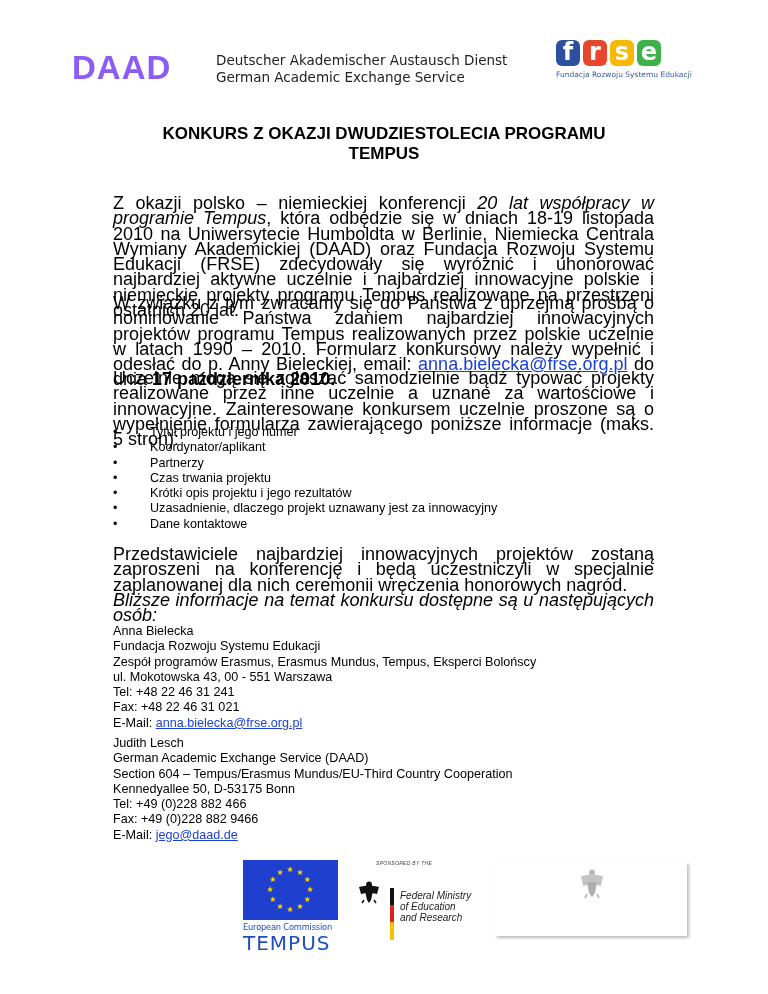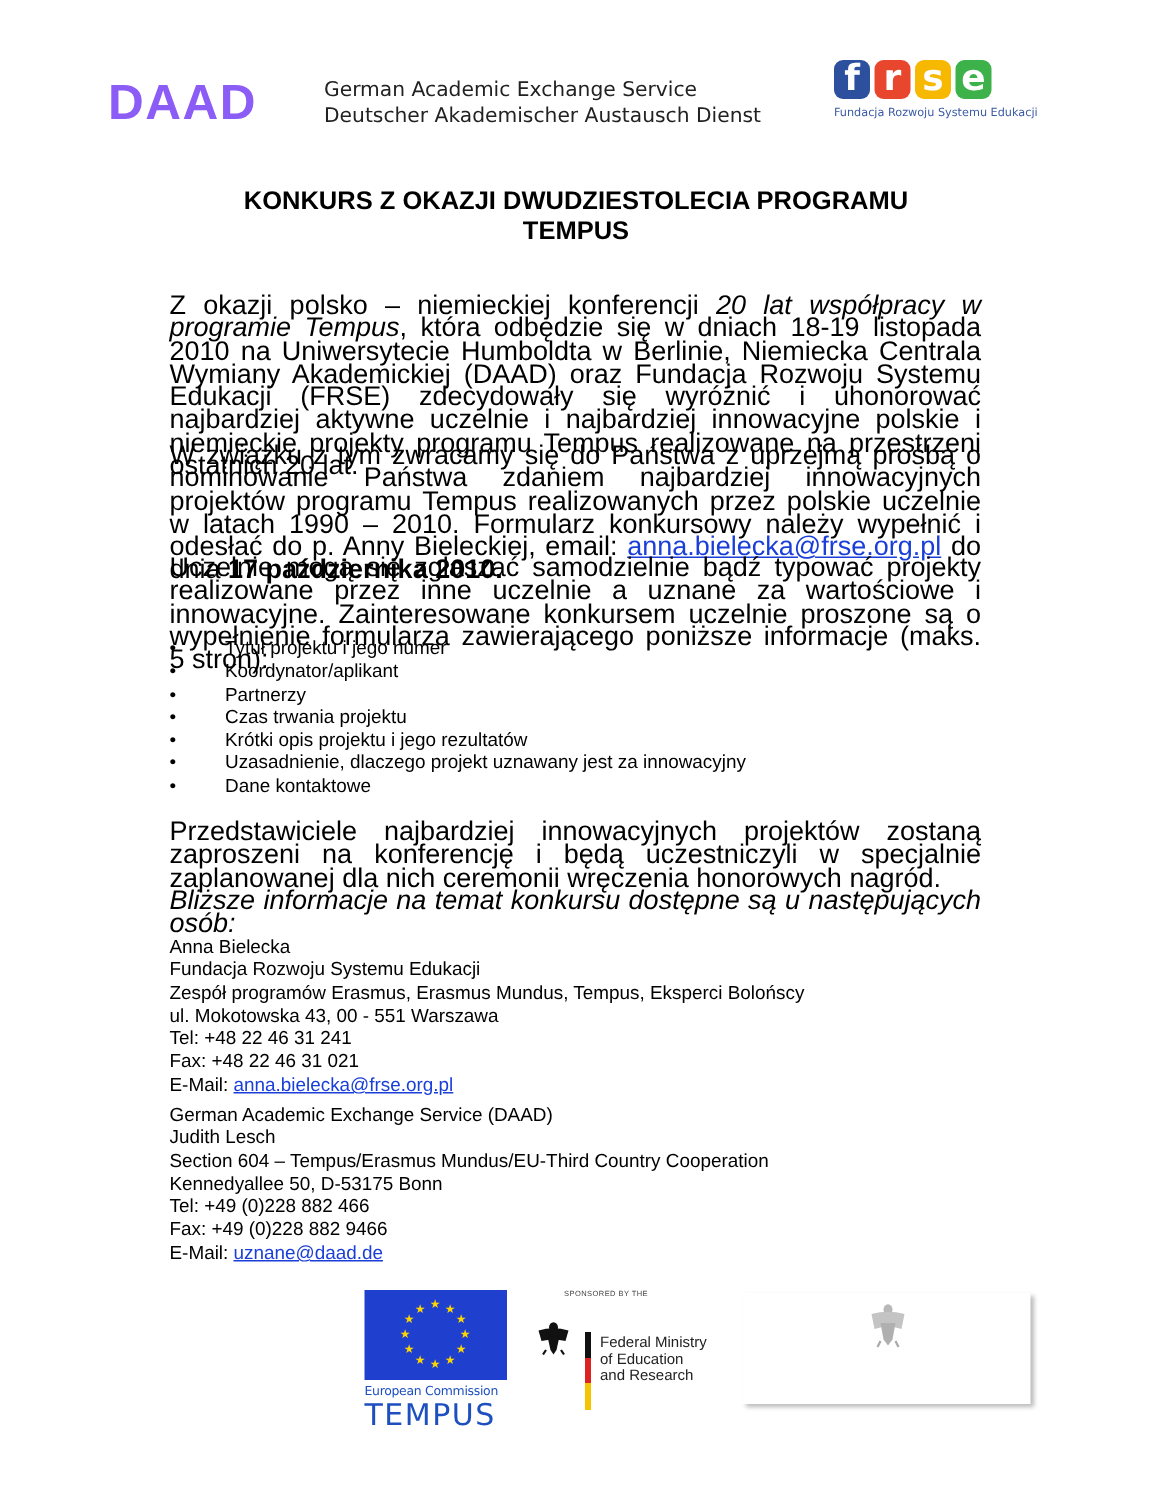--- a/index.html
+++ b/index.html
@@ -35,40 +35,40 @@
     #contact1 { top: 624px; }
     #contact2 { top: 736px; }
 
     
     #eu-logo { left: 243px; top: 860px; width: 95px; }
     #eu-flag { width: 95px; height: 60px; background: #1f3fcf; position: relative; }
     .eu-star { position: absolute; color: #ffd500; font-size: 8px; line-height: 8px; }
     #eu-caption { font-family: "DejaVu Sans", sans-serif; font-size: 8.3px; color: #1d4fbf; margin-top: 2px; white-space: nowrap; letter-spacing: -0.2px; }
     #eu-tempus { font-family: "DejaVu Sans", sans-serif; font-size: 20px; color: #1d4fbf; letter-spacing: 1px; line-height: 22px; }
 
-    #bmbf-logo { left: 358px; top: 860px; width: 120px; }
+    #bmbf-logo { left: 358px; top: 860px; width: 120px; font-style: italic; }
     #bmbf-sponsored { left: 18px; top: 0; font-size: 5px; color: #444; letter-spacing: 0.3px; }
     #bmbf-eagle { left: 0; top: 20px; width: 22px; height: 24px; }
     #bmbf-stripe { left: 32px; top: 28px; width: 4px; height: 52px;
                    background: linear-gradient(#111 0 33%, #d22 33% 66%, #f5c400 66% 100%); }
     #bmbf-text { left: 42px; top: 30px; font-size: 10px; line-height: 11px; color: #222; }
 
     #mnisw-logo { left: 495px; top: 862px; width: 192px; height: 74px; background: #fff;
                   box-shadow: 2px 2px 3px #bbb; }
     #mnisw-eagle { left: 84px; top: 6px; width: 26px; height: 32px; }
     #mnisw-text { left: 0; top: 45px; width: 192px; text-align: center; font-family: "DejaVu Serif", serif;
                   font-size: 7.4px; line-height: 10px; color: #8a7a35; letter-spacing: 0.2px; }
   </style>
 </head>
 <body>
 
 <div id="daad-logo" class="abs">DAAD</div>
 <div id="daad-text" class="abs">
+  <div>Deutscher Akademischer Austausch Dienst</div>
   <div>German Academic Exchange Service</div>
-  <div>Deutscher Akademischer Austausch Dienst</div>
 </div>
 <div id="frse-logo" class="abs">
   <div class="frse-letters">
     <div class="frse-tile" style="background: rgb(44, 79, 158);">f</div>
     <div class="frse-tile" style="background: rgb(232, 71, 45);">r</div>
     <div class="frse-tile" style="background: rgb(246, 184, 0);">s</div>
     <div class="frse-tile" style="background: rgb(61, 178, 74);">e</div>
   </div>
   <div class="frse-caption">Fundacja Rozwoju Systemu Edukacji</div>
 </div>
@@ -121,27 +121,27 @@
 <div id="contact1" class="abs contact">
     <div>Anna Bielecka</div>
     <div>Fundacja Rozwoju Systemu Edukacji</div>
     <div>Zespół programów Erasmus, Erasmus Mundus, Tempus, Eksperci Bolońscy</div>
     <div>ul. Mokotowska 43, 00 - 551 Warszawa</div>
     <div>Tel: +48 22 46 31 241</div>
     <div>Fax: +48 22 46 31 021</div>
     <div><span>E-Mail: </span><a class="link">anna.bielecka@frse.org.pl</a></div>
   </div>
 <div id="contact2" class="abs contact">
+    <div>Judith Lesch</div>
     <div>German Academic Exchange Service (DAAD)</div>
-    <div>Judith Lesch</div>
     <div>Section 604 – Tempus/Erasmus Mundus/EU-Third Country Cooperation</div>
     <div>Kennedyallee 50, D-53175 Bonn</div>
     <div>Tel: +49 (0)228 882 466</div>
     <div>Fax: +49 (0)228 882 9466</div>
-    <div><span>E-Mail: </span><a class="link">uznane@daad.de</a></div>
+    <div><span>E-Mail: </span><a class="link">jego@daad.de</a></div>
   </div>
 
 <div id="eu-logo" class="abs">
   <div id="eu-flag">
       <span class="eu-star" style="left: 63.5px; top: 26px;">★</span>
       <span class="eu-star" style="left: 60.8205px; top: 36px;">★</span>
       <span class="eu-star" style="left: 53.5px; top: 43.3205px;">★</span>
       <span class="eu-star" style="left: 43.5px; top: 46px;">★</span>
       <span class="eu-star" style="left: 33.5px; top: 43.3205px;">★</span>
       <span class="eu-star" style="left: 26.1795px; top: 36px;">★</span>

